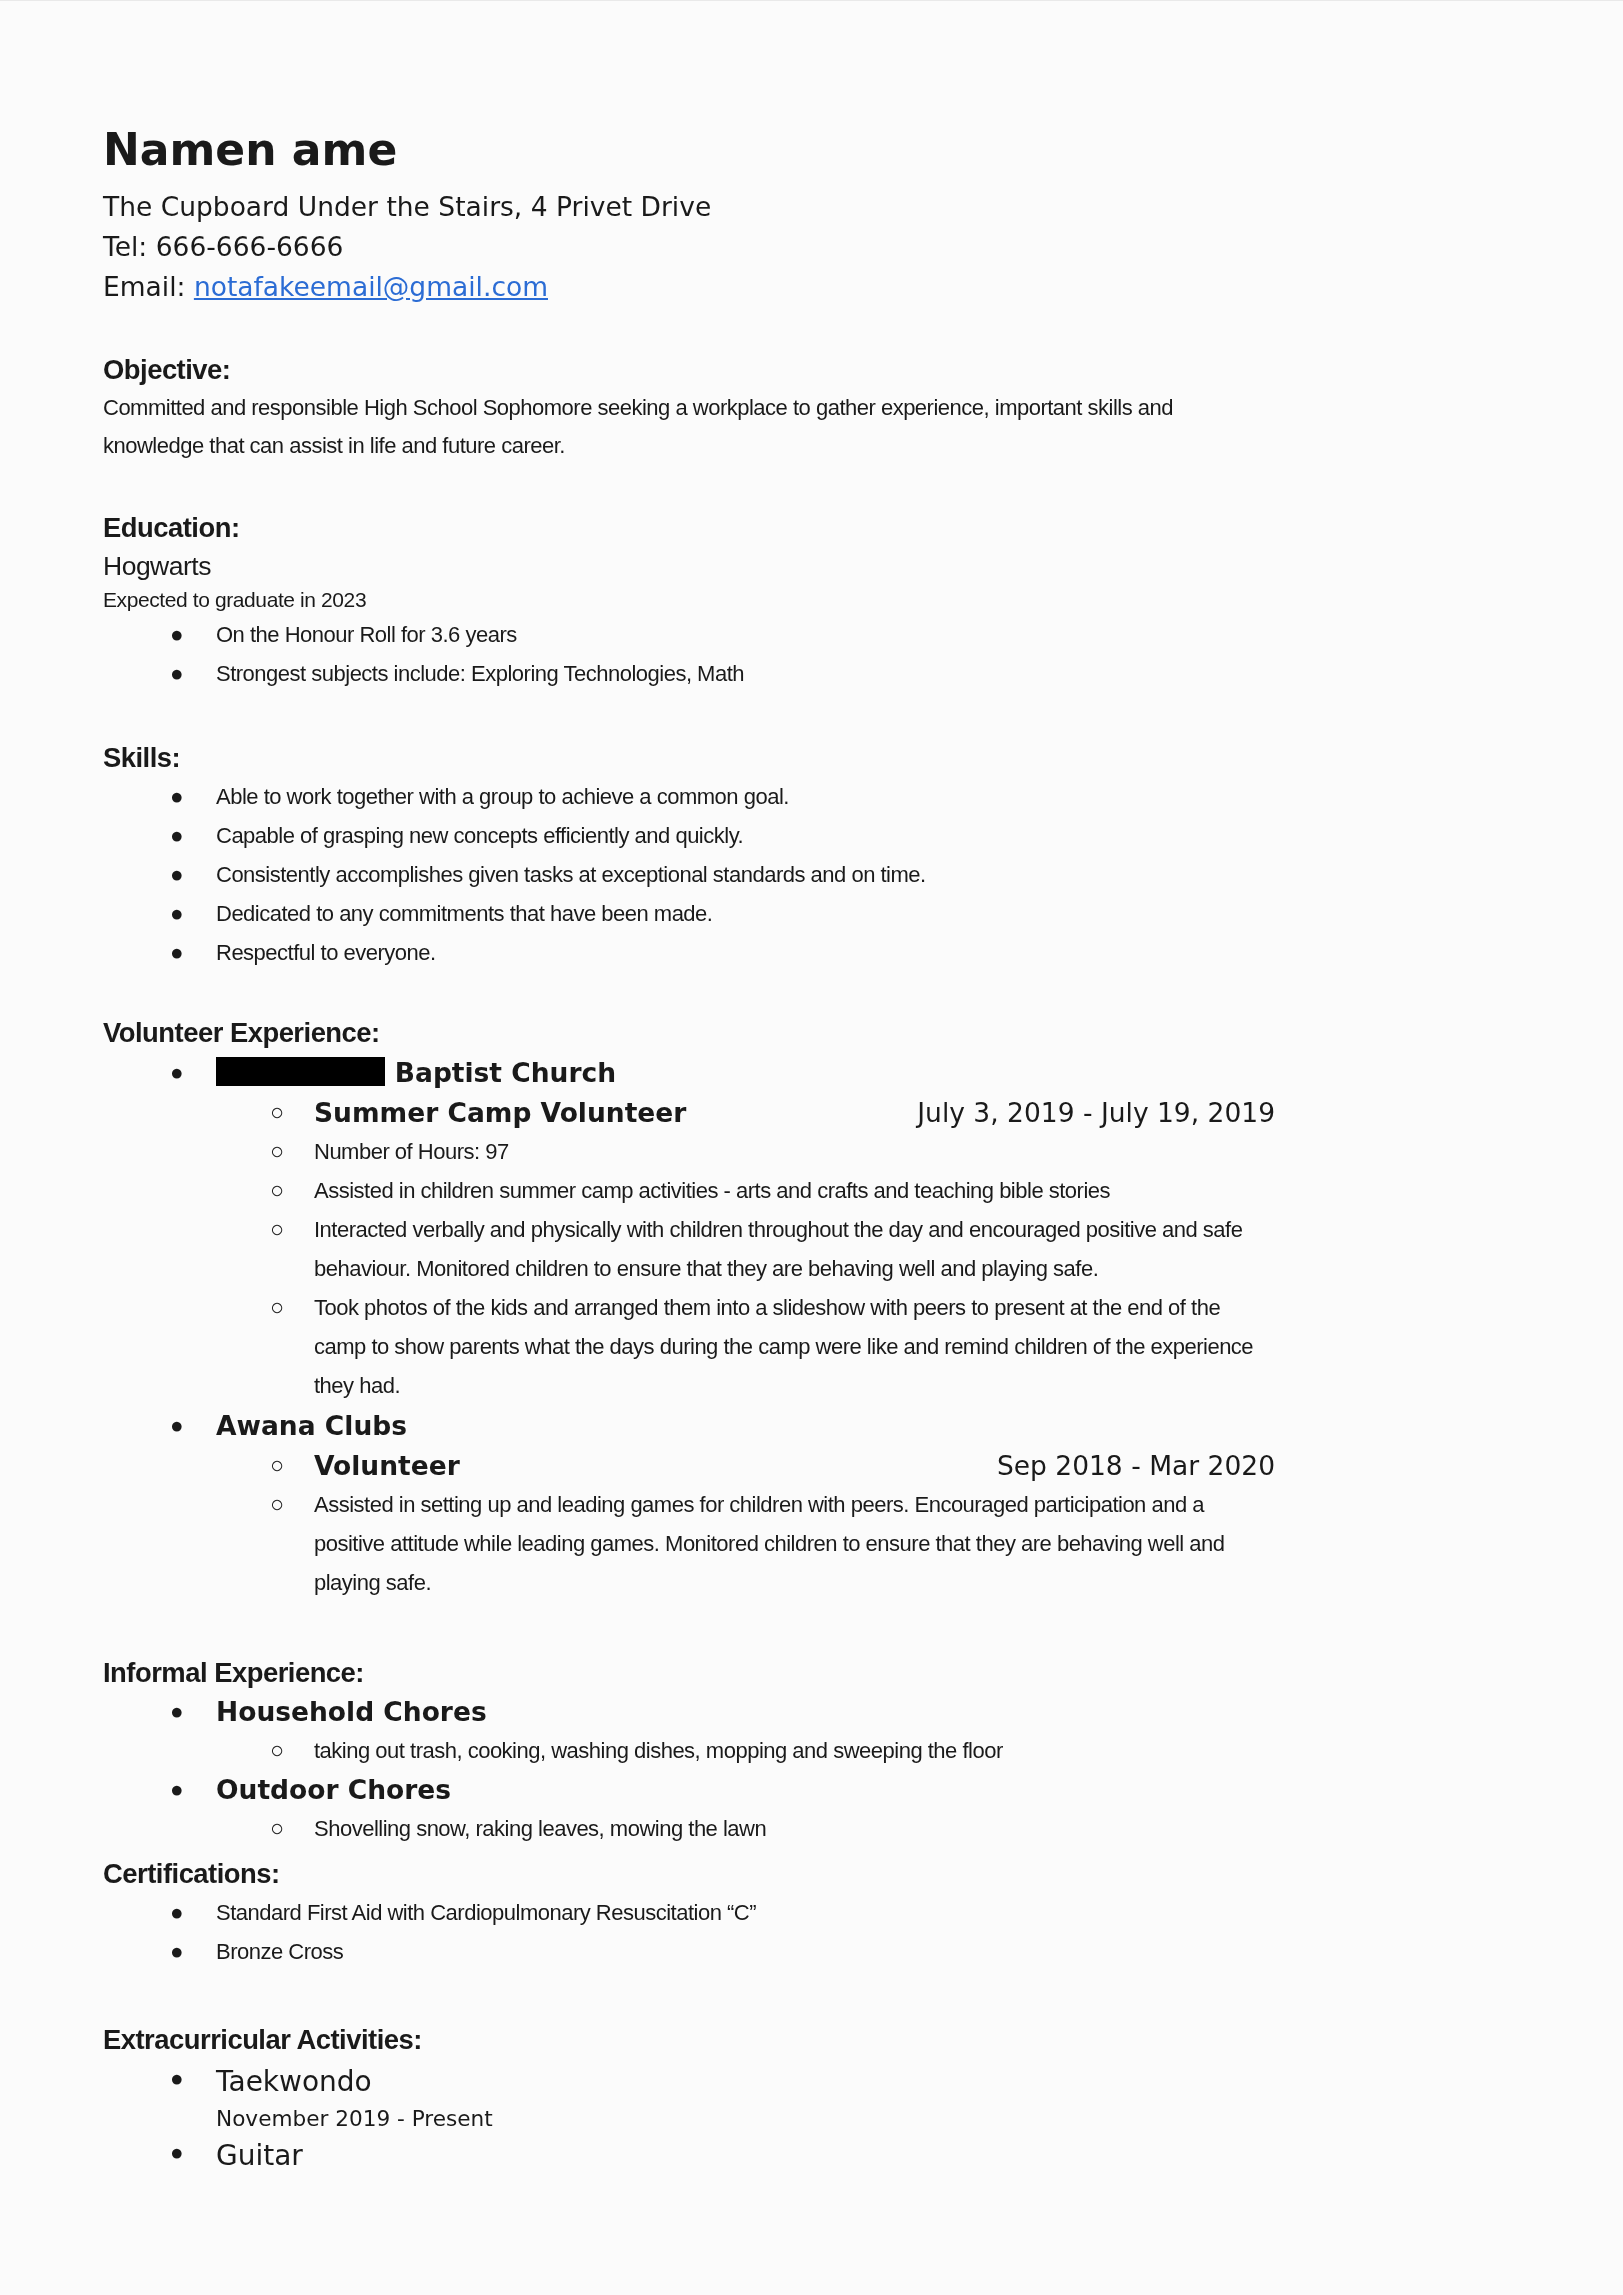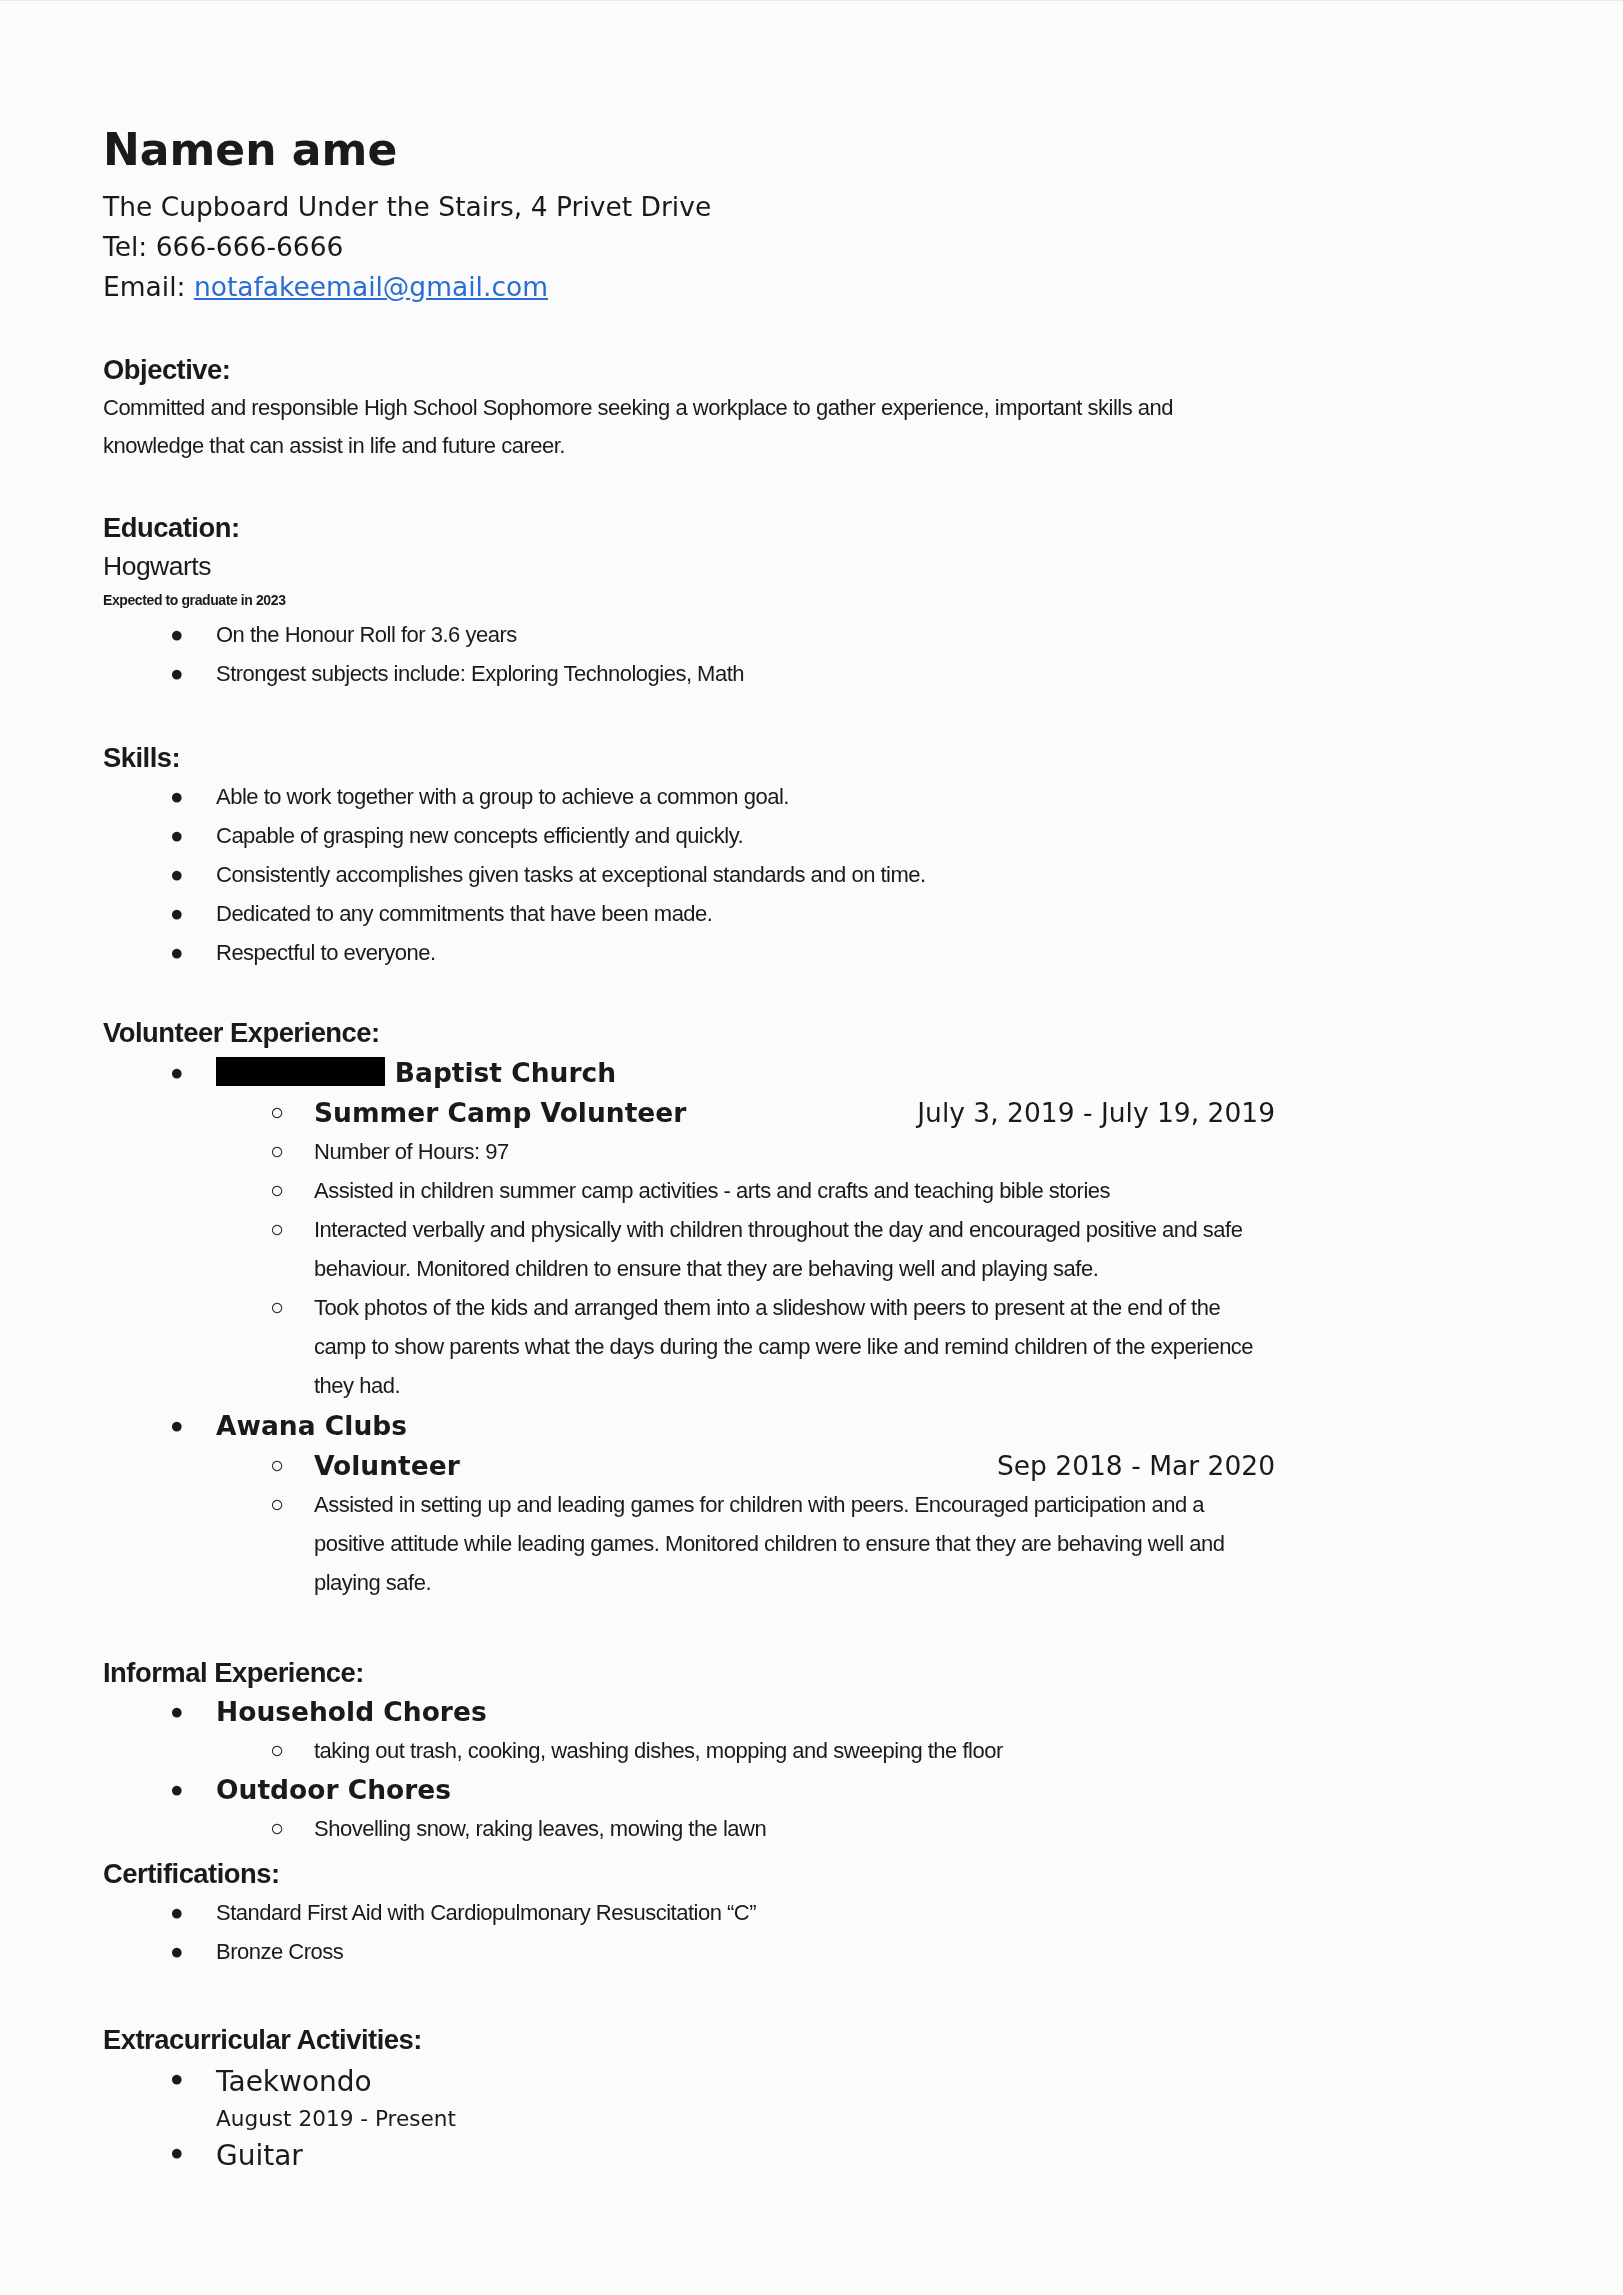--- a/index.html
+++ b/index.html
@@ -27,21 +27,21 @@
   .sec-objective { margin-top:43px; }
   .sec-education { margin-top:43px; }
   .sec-skills    { margin-top:45px; }
   .sec-volunteer { margin-top:41px; }
   .sec-informal  { margin-top:51px; }
   .sec-certs     { margin-top:6px; }
   .sec-extra     { margin-top:49px; }
 
   .body-text { line-height:38px; }
   .school-line { line-height:38px; font-size:26.5px; }
-  .small-line { font-size:14px; letter-spacing:-0.4px; line-height:30px;font-weight:bold; }
+  .small-line { font-size:21px; letter-spacing:-0.4px; line-height:30px; }
 
   .row { display:flex; align-items:flex-start; line-height:39px; }
   .row .blt { flex:0 0 46px; font-size:22.5px; line-height:inherit; }
   .b1 { margin-left:67px; }
   .b2 { margin-left:167px; }
   .b2 .blt { flex:0 0 44px; font-size:23.5px; }
   .row .txt { flex:1; }
 
   .org-row { line-height:41px; }
   .redact { display:inline-block; width:169px; height:29px; background:#000; margin-right:9.8px; vertical-align:-3.9px; }
@@ -186,21 +186,21 @@
       <div class="txt narrow">Bronze Cross</div>
     </div>
   </section>
 
   <section class="sec-extra">
     <div class="sec-heading narrow">Extracurricular Activities:</div>
     <div class="row b1">
       <span class="blt">●</span>
       <div class="txt wide extra-title">Taekwondo</div>
     </div>
-    <div class="extra-date">August 2019 - Present</div>
+    <div class="extra-date">November 2019 - Present</div>
     <div class="row b1">
       <span class="blt">●</span>
       <div class="txt wide extra-title">Guitar</div>
     </div>
   </section>
 
 </div>
 
 
 </body></html>

